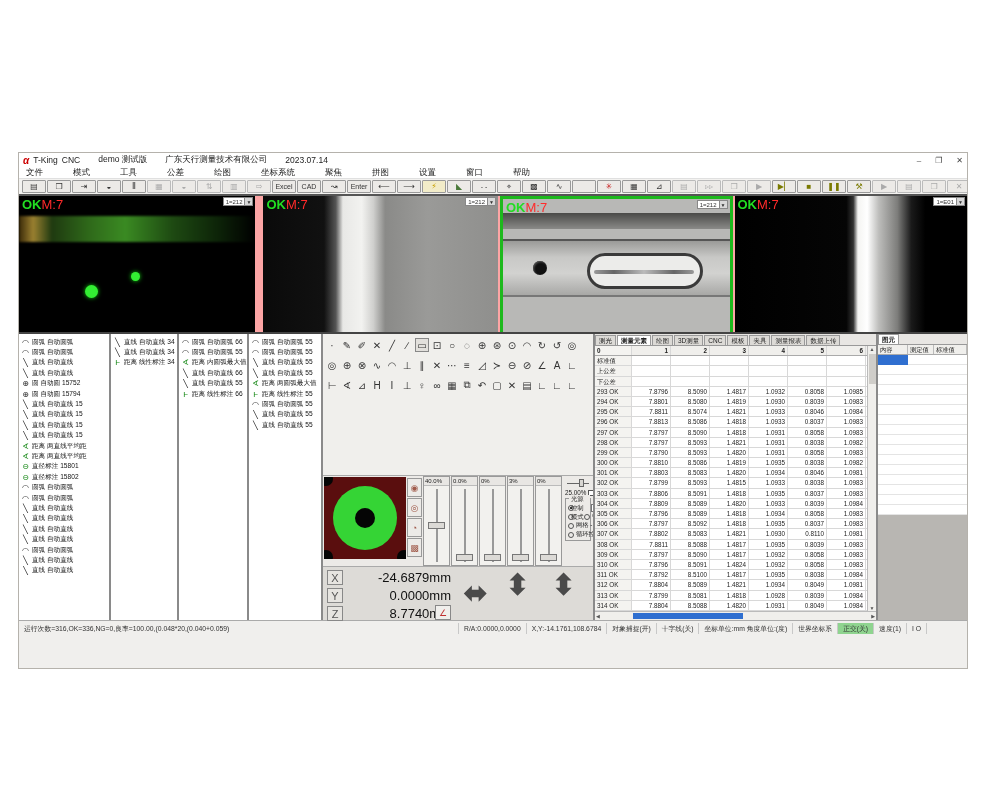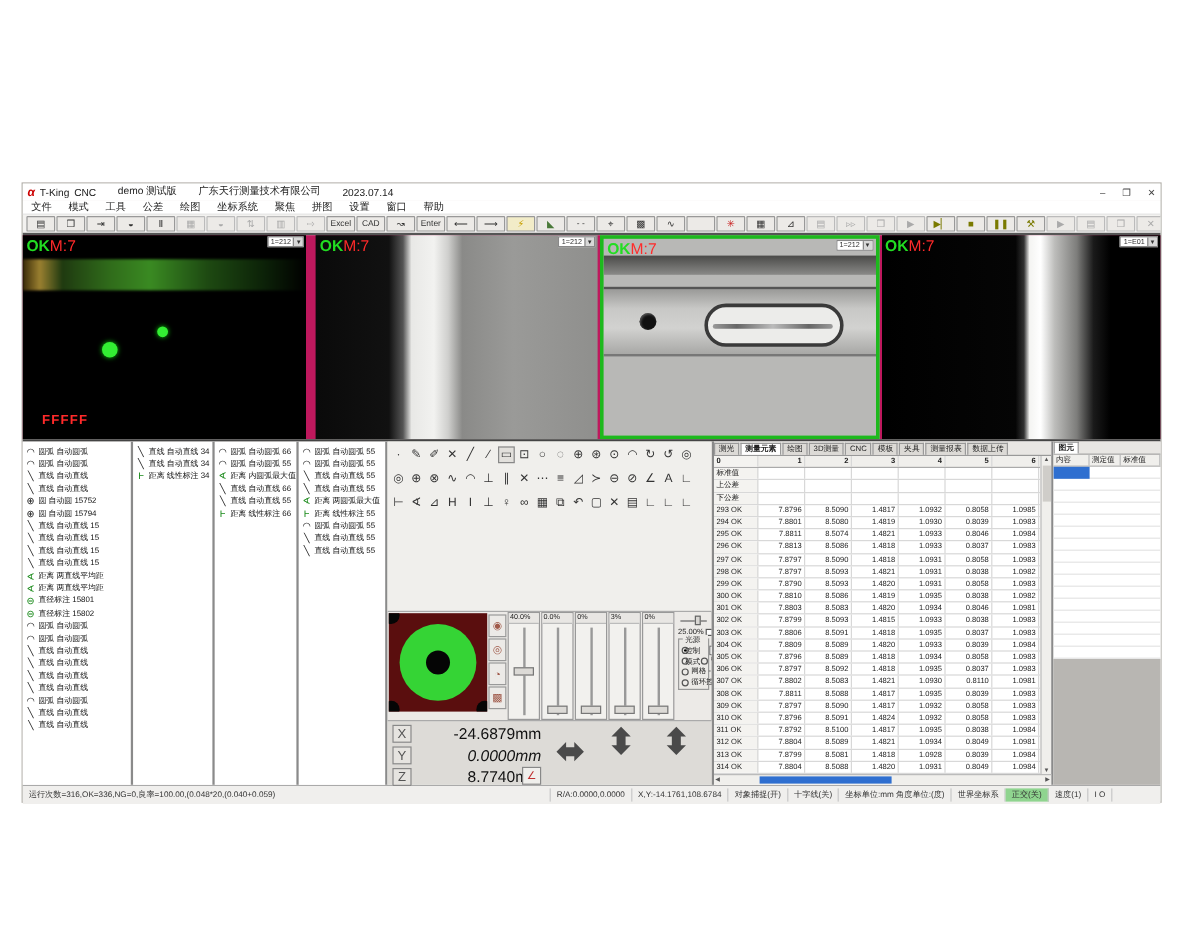--- a/index.html
+++ b/index.html
@@ -7,35 +7,35 @@
   .app { position:absolute; left:18px; top:152px; width:950px; height:517px; background:#f0efed; border:1px solid #b5b2ac; font-size:9px; color:#222; }
 
   
   .titlebar { height:14px; background:#fff; display:flex; align-items:center; gap:4px; padding:0 4px; font-size:8.5px; white-space:nowrap; overflow:hidden; }
   .logo { color:#c00; font-weight:bold; font-style:italic; font-size:10px; }
   .titlebar .sp { margin-left:14px; }
   .wbtns { margin-left:auto; display:flex; gap:14px; color:#444; font-size:8px; }
   .wbtns span { cursor:default; }
 
   
-  .menubar { height:12px; background:#fff; display:flex; align-items:center; gap:0; font-size:8.5px; border-bottom:1px solid #e0e0e0; }
+  .menubar { height:12px; background:#fff; display:flex; align-items:center; gap:16px; font-size:8.5px; border-bottom:1px solid #e0e0e0; }
   .menubar span { padding:0 7px; }
 
   
   .toolbar { height:17px; background:#f3f2f0; display:flex; align-items:center; gap:1px; padding:0 3px; border-bottom:2px solid #555; overflow:hidden; }
   .tbtn { height:13px; min-width:24px; padding:0 3px; background:#eceae7; border:1px solid #999; border-radius:1px; display:flex; align-items:center; justify-content:center; font-size:8px; color:#333; }
   .tbtn.txt { font-size:7px; letter-spacing:0; }
   .tbtn.dim { color:#aaa; border-color:#bbb; }
   .tbtn.olive { color:#7a7a00; }
   .tbtn.yellow { color:#c8a000; background:#f2ecc8; }
   .tbtn.red { color:#c82020; }
   .tbtn.green { color:#4a7a3a; }
 
   
-  .cams { height:170px; display:flex; background:#be185d; }
+  .cams { height:136px; display:flex; background:#fca5a5; }
   .cam { position:relative; height:170px; overflow:hidden; }
   .cam .oklbl { position:absolute; left:3px; top:1px; font-size:13px; font-weight:bold; z-index:5; }
   .ok-g { color:#22dd22; } .m-r { color:#ff2a2a; font-weight:normal; }
   .camsel { position:absolute; right:2px; top:1px; z-index:5; background:#f0f0f0; border:1px solid #888; height:9px; display:flex; align-items:center; font-size:6px; color:#333; }
   .camsel .val { padding:0 2px; background:#fff; height:100%; display:flex; align-items:center; }
   .camsel .dd { width:8px; height:100%; background:#d8d8d8; border-left:1px solid #888; display:flex; align-items:center; justify-content:center; font-size:5px; }
   .cam1 { width:237px; background:#000; margin-right:8px; }
   .cam1 .band { position:absolute; left:0; top:20px; width:100%; height:26px;
     background:linear-gradient(90deg,#3a2a08 0%,#9a8030 6%,#1f3a10 14%,#2f6a1a 30%,#3a8a22 45%,#1e4a12 65%,#0c2208 85%,#000 100%); filter:blur(1px); }
   .cam1 .dot { position:absolute; border-radius:50%; background:#33ee33; box-shadow:0 0 4px #1c1; }
@@ -562,21 +562,21 @@
               <span>循环控制模式</span>
               </div>
           </div>
         </div>
       </div>
       <div class="coords">
         <div class="axis" style="top:3px;">X</div>
         <div class="axis" style="top:21px;">Y</div>
         <div class="axis" style="top:39px;">Z</div>
         <div class="cval" style="top:3px;">-24.6879mm</div>
-        <div class="cval" style="top:21px;font-style:italic;">0.0000mm</div>
+        <div class="cval" style="top:21px;">0.0000mm</div>
         <div class="cval" style="top:39px;">8.7740mm</div>
         <div class="anglebtn">∠</div>
         <div class="jog" style="left:140px;top:8px;font-size:30px;">⬌</div>
         <div class="jog" style="left:182px;top:0px;font-size:30px;">⬍</div>
         <div class="jog" style="left:228px;top:0px;font-size:30px;">⬍</div>
       </div>
     </div>
 
     <div class="tablewrap">
       <div class="tabs" id="tabletabs">

